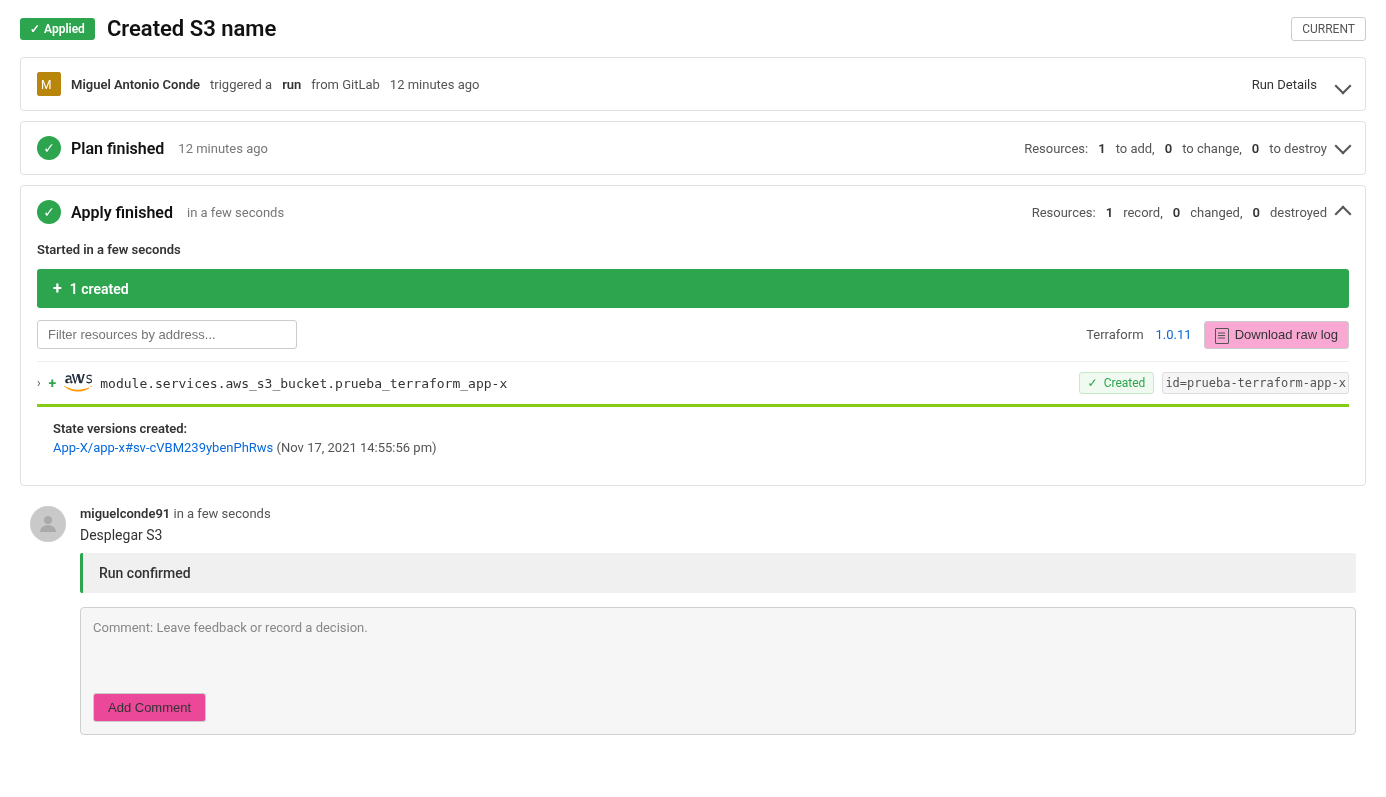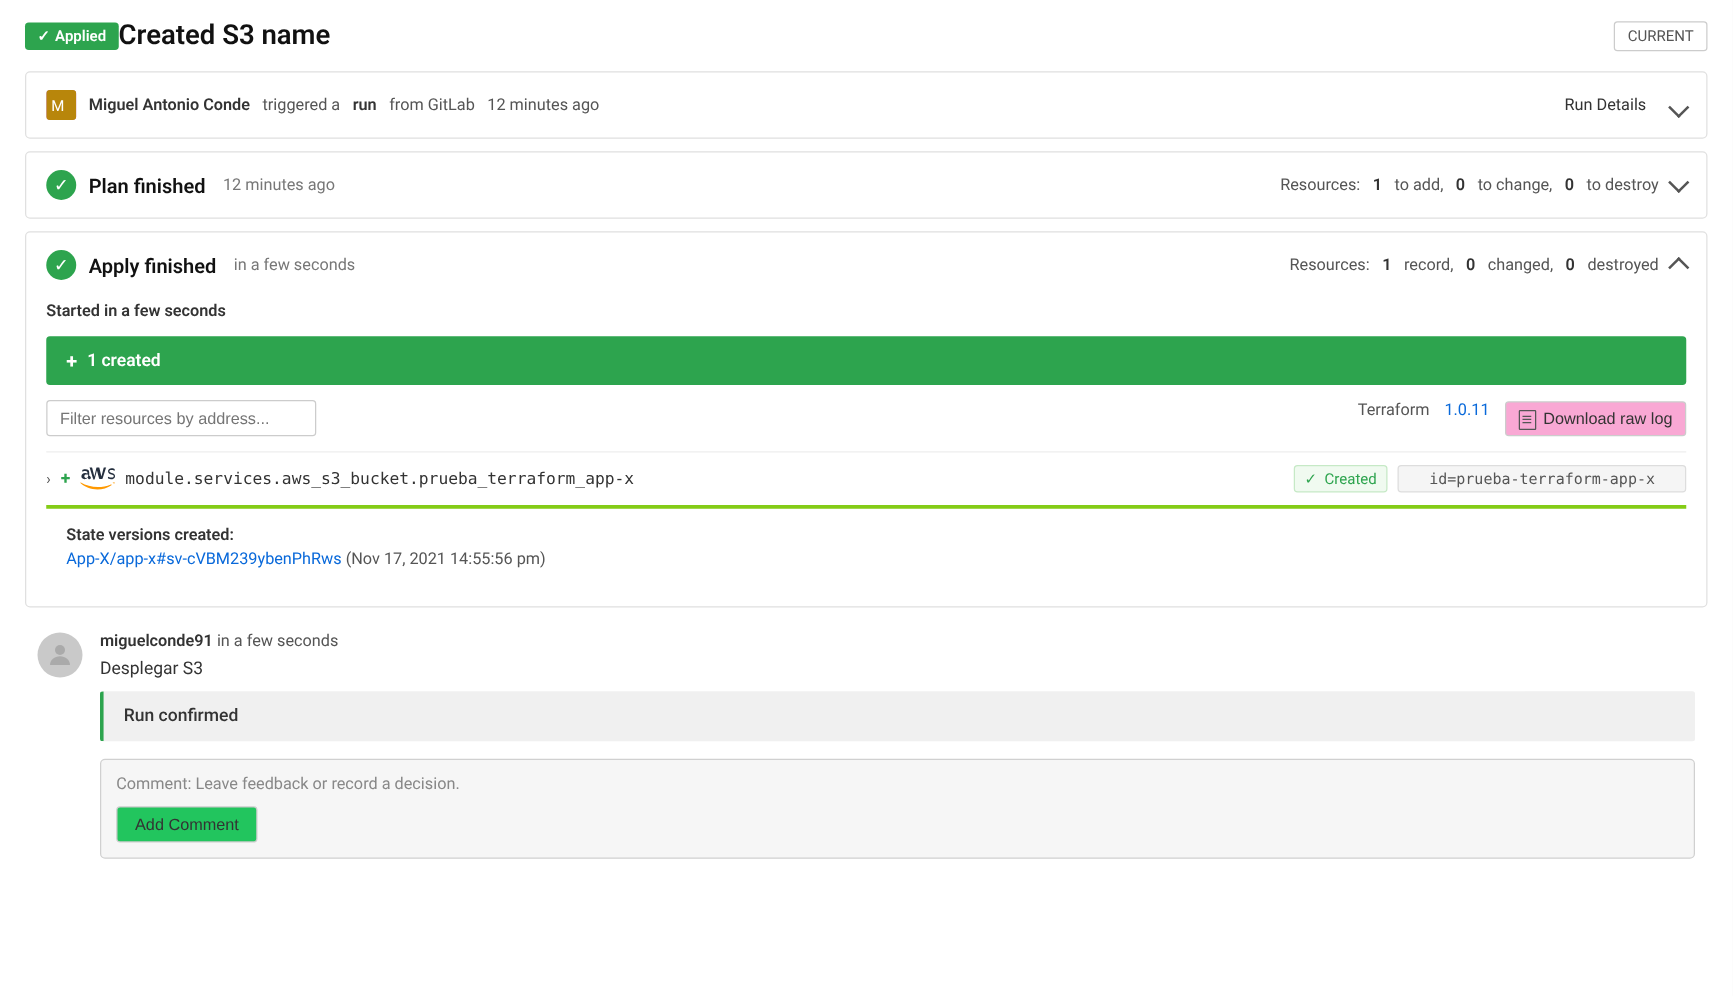--- a/index.html
+++ b/index.html
@@ -2,21 +2,21 @@
 <html><head>
   <meta charset="utf-8">
   <style>
     * { box-sizing: border-box; margin: 0; padding: 0; }
     body { font-family: -apple-system, BlinkMacSystemFont, "Segoe UI", Roboto, sans-serif; font-size: 14px; color: #333; background: #f8f8f8; }
 
     .page-wrapper { max-width: 1386px; margin: 0 auto; padding: 16px 20px; background: #fff; min-height: 797px; }
 
     
     .page-header { display: flex; align-items: center; justify-content: space-between; margin-bottom: 16px; }
-    .page-header-left { display: flex; align-items: center; }
+    .page-header-left { display: flex; align-items: center; gap: 12px; }
     .applied-badge { background: #2da44e; color: #fff; font-size: 12px; font-weight: 600; padding: 4px 10px; border-radius: 3px; display: flex; align-items: center; gap: 4px; }
     .applied-badge::before { content: "✓"; }
     .page-title { font-size: 22px; font-weight: 600; color: #111; }
     .current-badge { border: 1px solid #ccc; padding: 4px 10px; font-size: 12px; color: #555; border-radius: 3px; }
 
     
     .triggered-row { border: 1px solid #e0e0e0; border-radius: 4px; padding: 14px 16px; display: flex; align-items: center; justify-content: space-between; margin-bottom: 10px; background: #fff; }
     .triggered-left { display: flex; align-items: center; gap: 10px; font-size: 13px; color: #555; }
     .avatar-img { width: 24px; height: 24px; border-radius: 3px; background: #c8a; display: inline-block; overflow: hidden; }
     .run-details-btn { display: flex; align-items: flex-end; gap: 20px; color: #333; font-size: 13px; cursor: pointer; }
@@ -37,53 +37,53 @@
     .apply-body { padding: 0 16px 16px 16px; }
     .started-row { font-size: 13px; color: #555; margin-bottom: 12px; padding-top: 4px; }
     .started-row span { font-weight: 600; color: #333; }
 
     
     .created-bar { background: #2da44e; color: #fff; padding: 10px 16px; display: flex; align-items: center; gap: 8px; font-weight: 600; font-size: 14px; border-radius: 3px; margin-bottom: 12px; }
     .plus-icon { font-size: 16px; font-weight: 700; }
 
     
     .filter-download-row { display: flex; align-items: center; justify-content: space-between; margin-bottom: 12px; }
-    .filter-input { border: 1px solid #ccc; border-radius: 3px; padding: 6px 10px; font-size: 13px; color: #999; width: 216px; outline: none; }
-    .right-tools { display: flex; align-items: flex-start; gap: 12px; font-size: 13px; color: #555; }
+    .filter-input { border: 1px solid #ccc; border-radius: 3px; padding: 6px 10px; font-size: 13px; color: #999; width: 260px; outline: none; }
+    .right-tools { display: flex; align-items: center; gap: 12px; font-size: 13px; color: #555; }
     .terraform-link { color: #0969da; text-decoration: none; }
     .download-btn { display: flex; align-items: center; gap: 6px; border: 1px solid #ccc; border-radius: 3px; padding: 5px 10px; font-size: 13px; color: #333; cursor: pointer; background: #f9a8d4; }
 
     
     .resource-row { display: flex; align-items: center; gap: 8px; padding: 10px 0; border-top: 1px solid #eee; font-size: 13px; }
     .expand-icon { color: #555; cursor: pointer; font-size: 12px; }
     .plus-small { color: #2da44e; font-weight: 700; font-size: 14px; }
     .aws-logo { display: inline-flex; align-items: center; justify-content: center; width: 28px; height: 20px; }
     .aws-logo svg { width: 28px; height: 18px; }
     .resource-name { font-family: monospace; font-size: 13px; color: #333; flex: 1; }
     .created-tag { display: flex; align-items: center; gap: 6px; background: #f0faf0; border: 1px solid #c6e9c6; border-radius: 3px; padding: 3px 8px; font-size: 12px; color: #2da44e; }
-    .id-tag { background: #f5f5f5; border: 1px solid #ddd; border-radius: 3px; padding: 3px 24px; font-size: 12px; font-family: monospace; color: #555; }
+    .id-tag { background: #f5f5f5; border: 1px solid #ddd; border-radius: 3px; padding: 3px 2px; font-size: 12px; font-family: monospace; color: #555; }
 
     
     .state-versions { padding: 14px 16px; border-top: 3px solid #84cc16; font-size: 13px; }
     .state-versions .label { font-weight: 600; color: #333; margin-bottom: 4px; }
     .state-link { color: #0969da; text-decoration: none; }
     .state-date { color: #555; }
 
     
     .comment-section { margin-top: 20px; display: flex; gap: 14px; padding: 0 10px; }
     .comment-avatar { width: 36px; height: 36px; border-radius: 50%; background: #c9c9c9; flex-shrink: 0; display: flex; align-items: center; justify-content: center; overflow: hidden; }
     .comment-avatar svg { width: 24px; height: 24px; fill: #888; }
     .comment-right { flex: 1; }
     .comment-meta { font-size: 13px; color: #555; margin-bottom: 6px; }
     .comment-meta .comment-user { font-weight: 600; color: #333; }
     .comment-text { font-size: 14px; color: #333; margin-bottom: 10px; }
     .run-confirmed-box { background: #f0f0f0; border-left: 3px solid #2da44e; padding: 12px 16px; font-size: 14px; color: #333; font-weight: 500; margin-bottom: 14px; border-radius: 2px; }
     .add-comment-area { border: 1px solid #d0d0d0; border-radius: 4px; padding: 12px; background: #f6f6f6; }
     .comment-placeholder { font-size: 13px; color: #888; margin-bottom: 10px; }
-    .add-comment-btn { border: 1px solid #ccc; background: #22c55e; border-radius: 3px; padding: 6px 14px; font-size: 13px; color: #333; cursor: pointer; }
+    .add-comment-btn { border: 1px solid #ccc; background: #ec4899; border-radius: 3px; padding: 6px 14px; font-size: 13px; color: #333; cursor: pointer; margin-top: 48px; }
   </style>
 </head>
 <body>
 
 <div class="page-wrapper">
 
   <div class="page-header">
     <div class="page-header-left">
       <div class="applied-badge">Applied</div>
       <h1 class="page-title">Created S3 name</h1>

